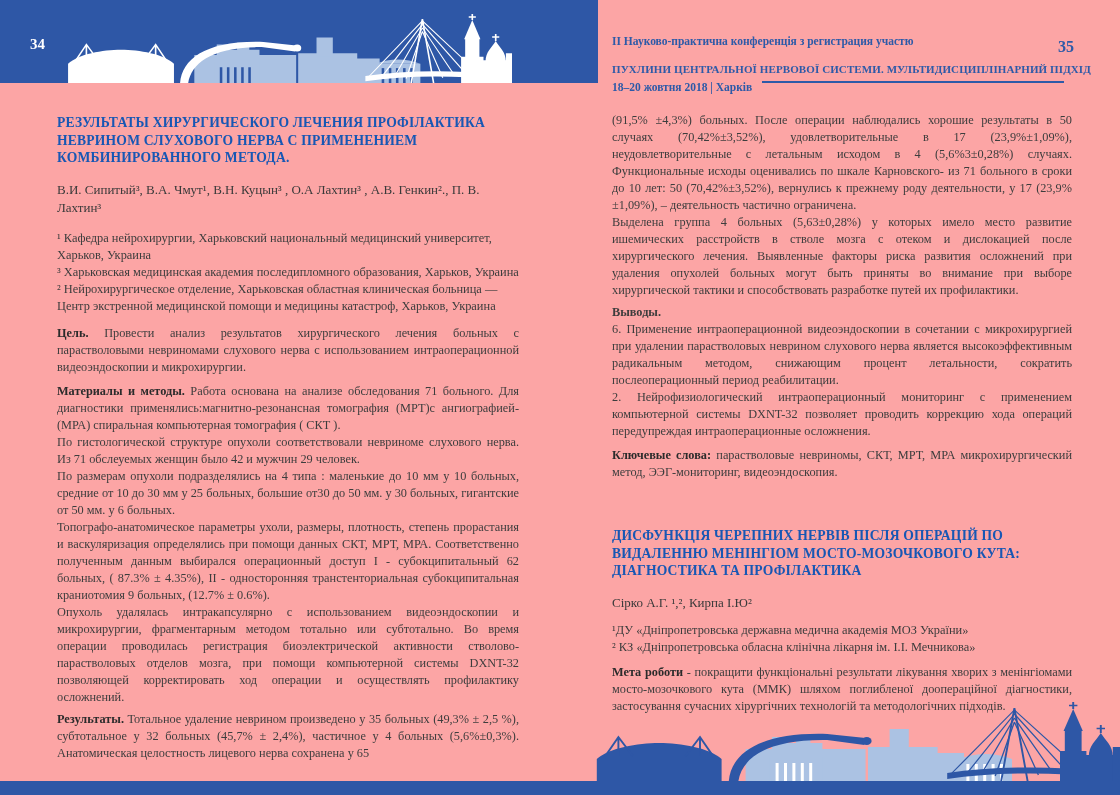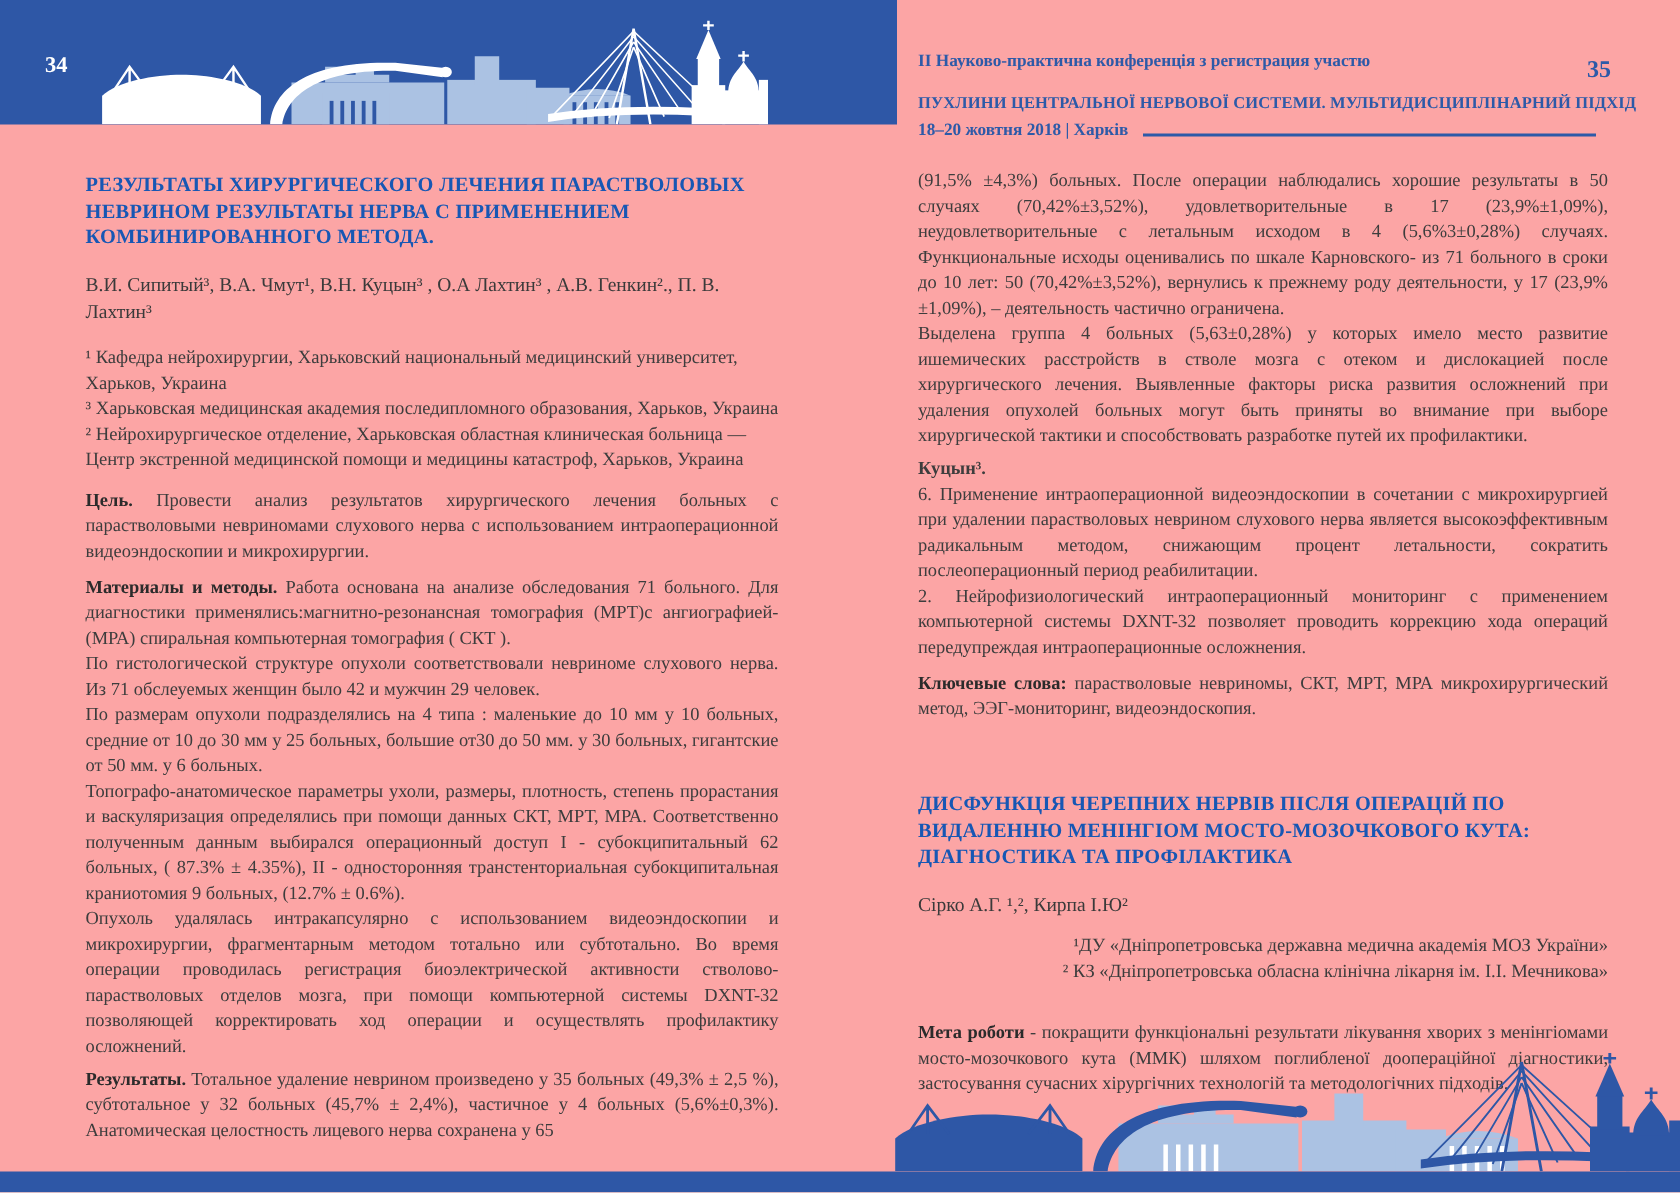--- a/index.html
+++ b/index.html
@@ -14,39 +14,39 @@
   
   .bottom-strip{position:absolute;left:0;bottom:0;width:1120px;height:14px;background:#2e57a6;}
   .skyline-bottom{position:absolute;right:0;bottom:14px;width:528px;height:80px;--c1:#2e57a6;--c2:#abc2e3;--bg:#ffffff;}
   .s1{fill:var(--c1);} .s2{fill:var(--c2);} .sb{fill:var(--bg);}
   .st1{stroke:var(--c1);stroke-width:1.6;fill:none;}
   .stc{stroke:var(--c1);stroke-width:1.1;fill:none;}
   
   .conf-header{position:absolute;left:612px;top:35px;width:452px;color:#2d5aa8;}
   .conf-line1{font-size:11.5px;font-weight:bold;white-space:nowrap;margin:0 0 3px 0;}
   .conf-line2{font-size:11px;font-weight:bold;letter-spacing:0.1px;white-space:nowrap;margin:16px 0 6px 0;}
-  .conf-line3{display:flex;align-items:flex-end;font-size:11.5px;font-weight:bold;white-space:nowrap;}
+  .conf-line3{display:flex;align-items:flex-start;font-size:11.5px;font-weight:bold;white-space:nowrap;}
   .conf-rule{flex:1;height:2px;background:#2d5aa8;margin:0 0 2px 10px;}
   .page-num-right{position:absolute;right:46px;top:38px;color:#2d5aa8;font-size:16px;font-weight:bold;}
   
   .col{position:absolute;width:462px;color:#3d3d3d;}
   .col-left{left:57px;top:114px;}
   .col-right{left:612px;top:112px;width:460px;}
   .art-title{color:#1757b4;font-size:13.6px;line-height:17.5px;font-weight:bold;letter-spacing:0.2px;margin:0 0 14px 0;}
   .authors{font-size:13px;line-height:18px;margin:0 0 13px 0;color:#3a3a3a;}
   .affils{font-size:12.4px;line-height:17px;margin:0 0 10px 0;}
   .affils div{margin:0;}
   .para{font-size:12.3px;line-height:17px;text-align:justify;margin:0;}
   .para .lead{color:#2b2b2b;}
   .gap7{margin-top:7px;}
   .gap5{margin-top:5px;}
   .bold{font-weight:bold;}
   .article2{margin-top:46px;}
   .article2 .authors{margin:0 0 10px 0;}
-  .article2 .affils{margin-bottom:24px;text-align:right;}
+  .article2 .affils{margin-bottom:8px;}
 </style>
 </head>
 <body>
 
 <svg width="0" height="0" style="position:absolute" aria-hidden="true">
   <symbol id="kharkiv-skyline" viewBox="0 0 440 80" preserveAspectRatio="none">
 
     <path class="s1" d="M4,80 L4,58 C14,47 38,42 56,42 C74,42 98,47 108,58 L108,80 Z"></path>
     <path class="st1" d="M10,57 L22,36 L34,55 M22,36 L22,55"></path>
     <path class="st1" d="M78,55 L90,36 L102,57 M90,36 L90,55"></path>
@@ -93,21 +93,21 @@
 <div class="spread">
 
   <div class="top-banner">
     <span class="page-num-left">34</span>
     <svg class="skyline-top" viewBox="0 0 440 80" preserveAspectRatio="none">
         <use href="#kharkiv-skyline"></use>
       </svg>
   </div>
 
   <div class="col col-left">
-    <h1 class="art-title">РЕЗУЛЬТАТЫ  ХИРУРГИЧЕСКОГО ЛЕЧЕНИЯ ПАРАСТВОЛОВЫХ НЕВРИНОМ  РЕЗУЛЬТАТЫ НЕРВА С ПРИМЕНЕНИЕМ КОМБИНИРОВАННОГО МЕТОДА.</h1>
+    <h1 class="art-title">РЕЗУЛЬТАТЫ  ХИРУРГИЧЕСКОГО ЛЕЧЕНИЯ ПРОФІЛАКТИКА НЕВРИНОМ  СЛУХОВОГО НЕРВА С ПРИМЕНЕНИЕМ КОМБИНИРОВАННОГО МЕТОДА.</h1>
     <p class="authors">В.И. Сипитый³, В.А. Чмут¹, В.Н. Куцын³ , О.А Лахтин³ , А.В. Генкин².,  П. В. Лахтин³</p>
     <div class="affils">
       <div>¹ Кафедра нейрохирургии, Харьковский национальный медицинский университет, Харьков, Украина</div>
       <div>³ Харьковская медицинская академия последипломного образования, Харьков, Украина</div>
       <div>² Нейрохирургическое отделение, Харьковская областная клиническая больница — Центр экстренной медицинской помощи и медицины катастроф, Харьков, Украина</div>
     </div>
     <p class="para gap5"><b class="lead">Цель.</b> <span>Провести анализ результатов хирургического лечения больных с парастволовыми невриномами слухового нерва с использованием  интраоперационной видеоэндоскопии и микрохирургии.</span></p>
     <p class="para gap7"><b class="lead">Материалы и методы.</b> <span>Работа основана на анализе  обследования 71 больного. Для  диагностики применялись:магнитно-резонансная томография (МРТ)с ангиографией- (МРА) спиральная компьютерная томография ( СКТ ).</span></p>
     <p class="para">По гистологической структуре опухоли соответствовали невриноме слухового нерва. Из 71 обслеуемых  женщин было 42 и  мужчин 29 человек.</p>
     <p class="para">По  размерам опухоли подразделялись на 4 типа : маленькие до 10 мм у 10 больных,  средние от 10 до 30 мм у 25 больных,  большие от30 до 50 мм. у 30 больных, гигантские от 50 мм. у 6 больных.</p>
@@ -122,21 +122,21 @@
     <div class="conf-line3">
       <span>18–20 жовтня 2018  |  Харків</span>
       <span class="conf-rule"></span>
     </div>
   </div>
   <span class="page-num-right">35</span>
 
   <div class="col col-right">
     <p class="para">(91,5% ±4,3%) больных. После  операции наблюдались хорошие результаты в 50 случаях (70,42%±3,52%), удовлетворительные  в 17 (23,9%±1,09%), неудовлетворительные с летальным исходом в 4 (5,6%3±0,28%) случаях. Функциональные исходы оценивались по шкале Карновского- из 71  больного в сроки до 10 лет: 50 (70,42%±3,52%),  вернулись к прежнему роду деятельности, у 17 (23,9%±1,09%), – деятельность частично ограничена.</p>
     <p class="para">Выделена группа  4 больных (5,63±0,28%) у которых имело место развитие  ишемических расстройств в стволе мозга с отеком и дислокацией после хирургического лечения. Выявленные факторы риска развития осложнений при удаления опухолей  больных могут быть приняты во внимание при выборе хирургической тактики и способствовать разработке путей их профилактики.</p>
-    <p class="para bold gap5">Куцын³.</p>
+    <p class="para bold gap5">Выводы.</p>
     <p class="para">6. Применение интраоперационной видеоэндоскопии в сочетании с микрохирургией при удалении парастволовых неврином слухового нерва является высокоэффективным радикальным методом, снижающим процент летальности, сократить послеоперационный период реабилитации.</p>
     <p class="para">2. Нейрофизиологический интраоперационный мониторинг  с применением  компьютерной системы DXNT-32 позволяет проводить коррекцию хода операций передупреждая интраоперационные осложнения.</p>
     <p class="para gap7"><b class="lead">Ключевые слова:</b> <span>парастволовые невриномы, СКТ, МРТ, МРА микрохирургический метод, ЭЭГ-мониторинг, видеоэндоскопия.</span></p>
 
     <div class="article2">
       <h1 class="art-title">ДИСФУНКЦІЯ ЧЕРЕПНИХ НЕРВІВ ПІСЛЯ ОПЕРАЦІЙ ПО ВИДАЛЕННЮ МЕНІНГІОМ МОСТО-МОЗОЧКОВОГО КУТА: ДІАГНОСТИКА ТА ПРОФІЛАКТИКА</h1>
       <p class="authors">Сірко А.Г. ¹,², Кирпа І.Ю²</p>
       <div class="affils">
         <div>¹ДУ «Дніпропетровська державна медична академія МОЗ України»</div>
         <div>² КЗ «Дніпропетровська обласна клінічна лікарня ім. І.І. Мечникова»</div>

